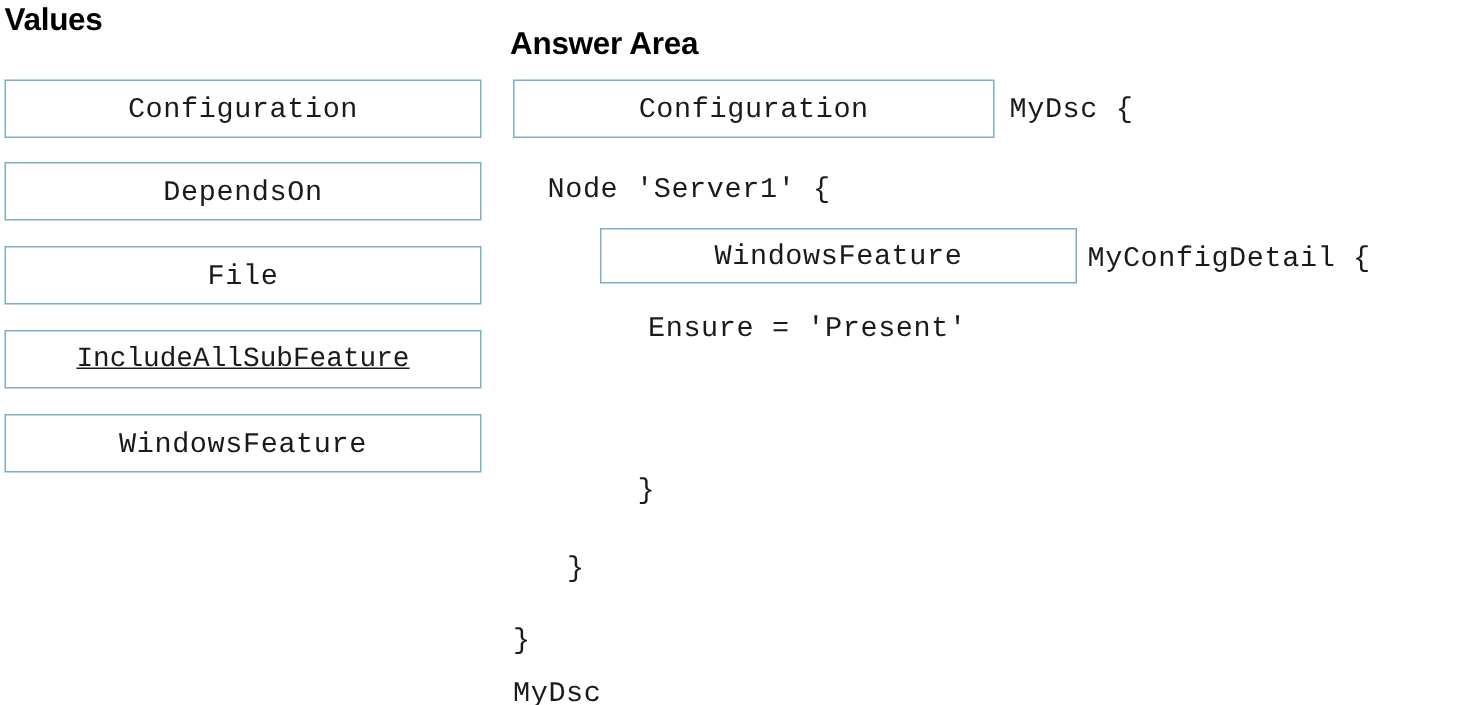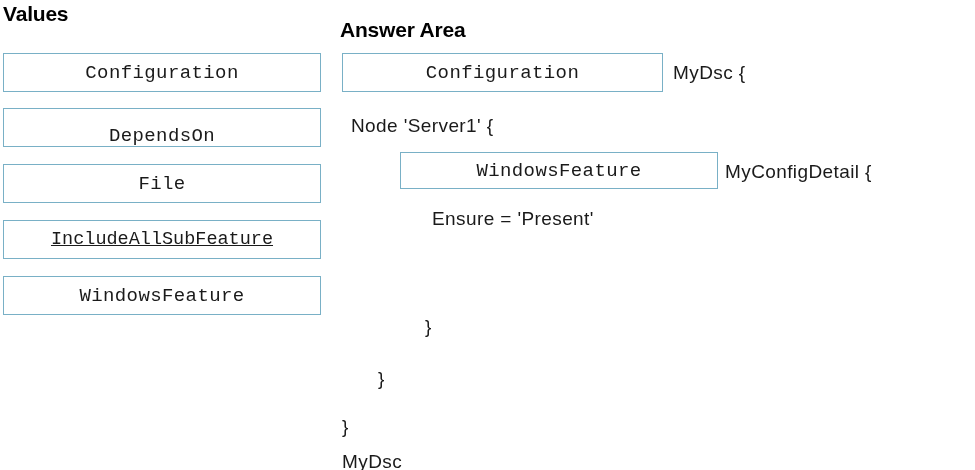--- a/index.html
+++ b/index.html
@@ -42,38 +42,38 @@
     font-family: "Liberation Mono", monospace;
     font-size: 19px;
     line-height: 20px;
     color: #1a1a1a;
     white-space: nowrap;
     overflow: hidden;
     letter-spacing: 0.4px;
   }
 
   #tile-0 { left: 3px; top: 53px;  width: 318px; height: 39px; }
-  #tile-1 { left: 3px; top: 108px; width: 318px; height: 39px; align-items: flex-end; }
+  #tile-1 { left: 3px; top: 108px; width: 318px; height: 39px; }
   #tile-2 { left: 3px; top: 164px; width: 318px; height: 39px; }
   #tile-3 { left: 3px; top: 220px; width: 318px; height: 39px; }
   #tile-4 { left: 3px; top: 276px; width: 318px; height: 39px; }
   #tile-3 .tile-label { letter-spacing: 0px; font-size: 18.5px; text-decoration: underline; }
 
   
   #answer-area {
     position: absolute;
     left: 336px;
     top: 45px;
     width: 639px;
     height: 425px;
   }
 
   .code-line {
     position: absolute;
-    font-family: Liberation Sans, sans-serif;
+    font-family: Liberation Mono, monospace;
     font-size: 19px;
     line-height: 22px;
     color: #1a1a1a;
     white-space: pre;
     letter-spacing: 0.4px;
   }
 
   
   .slot {
     position: absolute;
@@ -90,21 +90,21 @@
     white-space: nowrap;
     overflow: hidden;
     letter-spacing: 0.4px;
   }
 
   
   #slot-configuration { left: 6px;   top: 8px;  width: 321px; height: 39px; }
   #line-mydsc-open    { left: 337px; top: 17px; }
 
   
-  #line-node          { left: 15px;  top: 70px; }
+  #line-node          { left: 29px;  top: 70px; }
 
   
   #slot-windowsfeature{ left: 64px;  top: 107px; width: 318px; height: 37px; }
   #line-myconfig-open { left: 389px; top: 116px; }
 
   
   #line-ensure        { left: 96px;  top: 163px; }
   #line-name          { left: 96px;  top: 219px; }
 
   

